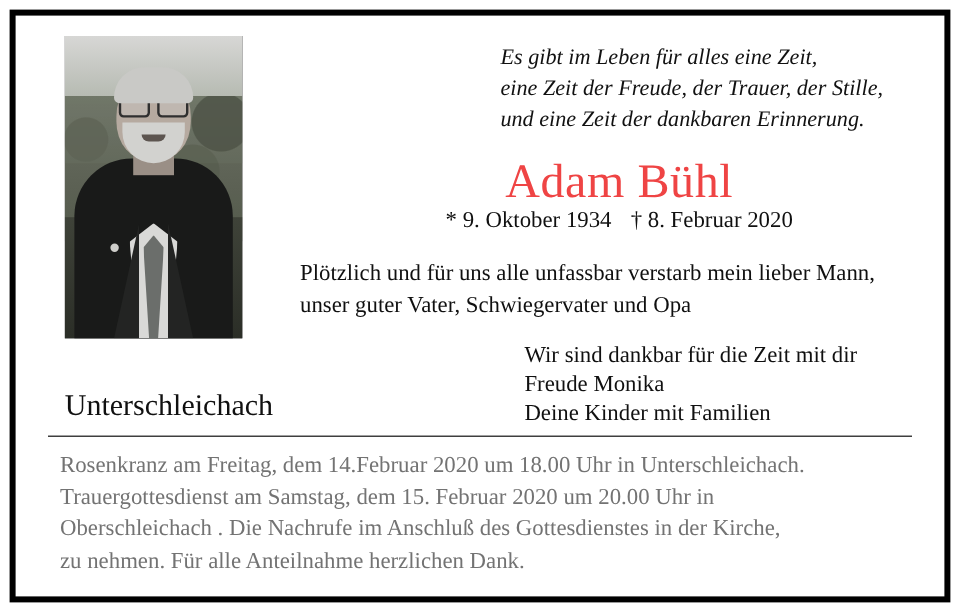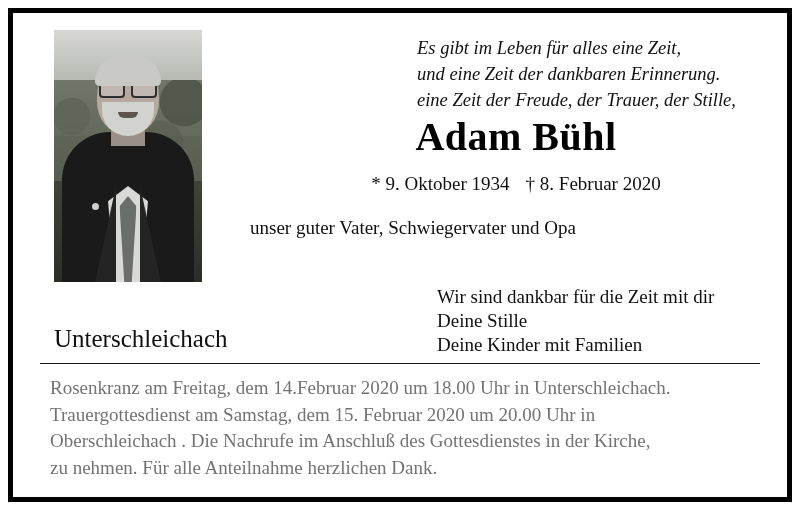--- a/index.html
+++ b/index.html
@@ -196,27 +196,27 @@
     width: 372px;
     font-style: italic;
     font-size: 18.5px;
     line-height: 26px;
     color: #111111;
     text-align: left;
   }
   .name {
     position: absolute;
     left: 230px;
-    top: 100px;
+    top: 114px;
     width: 546px;
     text-align: center;
     font-size: 40px;
-    font-weight: bold;
+    font-weight: normal;
     letter-spacing: .5px;
-    color: #000000;
+    color: #ef4444;
   }
   .dates {
     position: absolute;
     left: 230px;
     top: 160px;
     width: 546px;
     text-align: center;
     font-size: 19px;
     color: #101010;
   }
@@ -285,37 +285,38 @@
         <div class="neck"></div>
         <div class="head"></div>
         <div class="beard"></div>
         <div class="mouth"></div>
         <div class="glasses"></div>
         <div class="hair"></div>
       </div>
 
       <div class="poem">
         <div class="line">Es gibt im Leben für alles eine Zeit,</div>
+        <div class="line">eine Zeit der Freude, der Trauer, der Stille,</div>
         <div class="line">und eine Zeit der dankbaren Erinnerung.</div>
-        <div class="line">eine Zeit der Freude, der Trauer, der Stille,</div>
       </div>
 
       <div class="name">Adam Bühl</div>
 
       <div class="dates">
         <span>* 9. Oktober 1934</span><span class="gap"></span><span>† 8. Februar 2020</span>
       </div>
 
       <div class="intro">
+        <div class="line">Plötzlich und für uns alle unfassbar verstarb mein lieber Mann,</div>
         <div class="line">unser guter Vater, Schwiegervater und Opa</div>
       </div>
 
       <div class="family">
         <div class="line">Wir sind dankbar für die Zeit mit dir</div>
-        <div class="line">Deine Stille</div>
+        <div class="line">Freude Monika</div>
         <div class="line">Deine Kinder mit Familien</div>
       </div>
 
       <div class="place">Unterschleichach</div>
 
       <div class="divider"></div>
 
       <div class="details">
         <div class="line">Rosenkranz am Freitag, dem 14.Februar 2020 um 18.00 Uhr in Unterschleichach.</div>
         <div class="line">Trauergottesdienst am Samstag, dem 15. Februar 2020 um 20.00 Uhr in</div>

